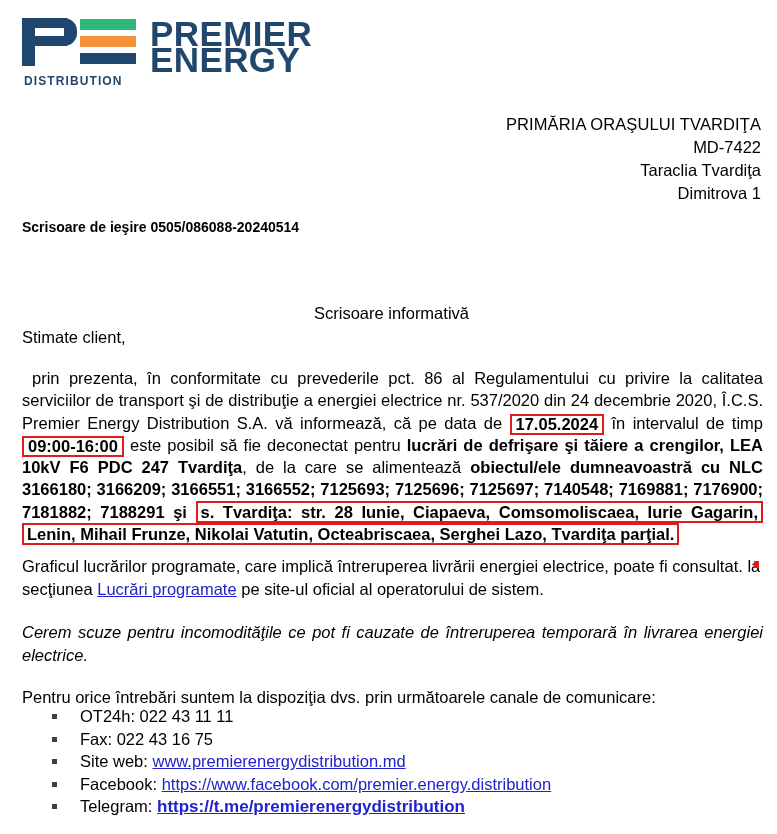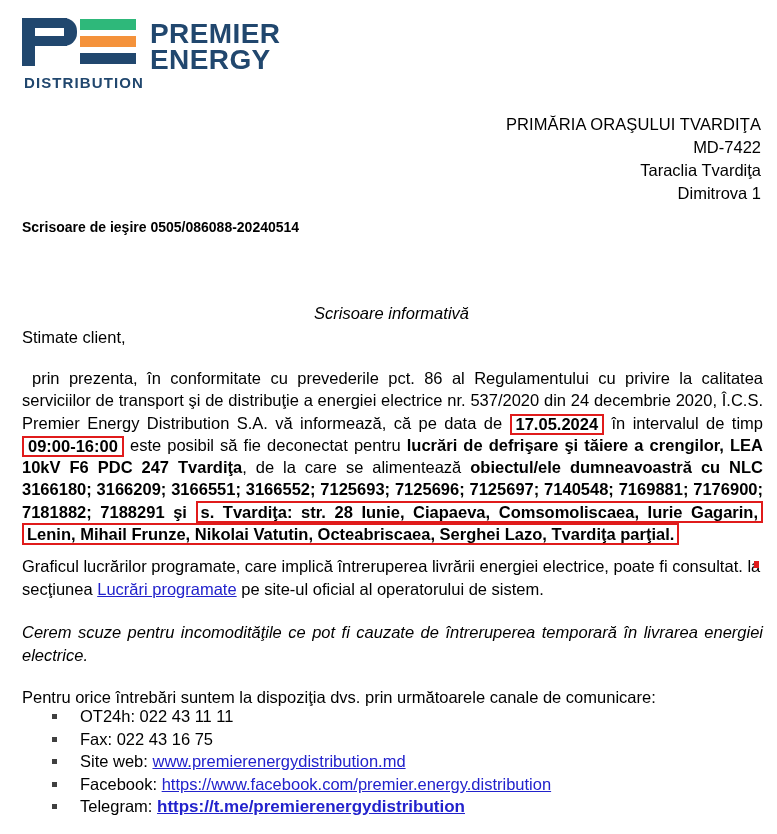--- a/index.html
+++ b/index.html
@@ -79,32 +79,32 @@
     height: 11px;
   }
   .logo-e .bar.green  { top: 1px;  background: #2eb87a; }
   .logo-e .bar.orange { top: 18px; background: #f4923b; }
   .logo-e .bar.navy   { top: 35px; background: #21476e; }
 
   #logo-distribution {
     position: absolute;
     left: 2px;
     top: 58px;
-    font-size: 15px;
+    font-size: 12px;
     font-weight: bold;
     letter-spacing: 1.1px;
     color: #21476e;
     font-family: "Liberation Sans", sans-serif;
   }
   #logo-wordmark {
     position: absolute;
     left: 128px;
     top: 5px;
     line-height: 26px;
-    font-size: 28px;
+    font-size: 35px;
     font-weight: bold;
     letter-spacing: 0.4px;
     color: #21476e;
   }
   #logo-wordmark .wm-line { display: block; }
 
   
   #recipient-block {
     position: absolute;
     right: 16px;
@@ -131,21 +131,20 @@
   
   #doc-title {
     position: absolute;
     left: 0;
     top: 304px;
     width: 777px;
     text-align: center;
     font-size: 16.5px;
     padding-left: 6px;
     box-sizing: border-box;
-    font-style: italic;
   }
 
   
   #salutation {
     position: absolute;
     left: 22px;
     top: 328px;
     font-size: 16.5px;
     text-align: center;
   }

